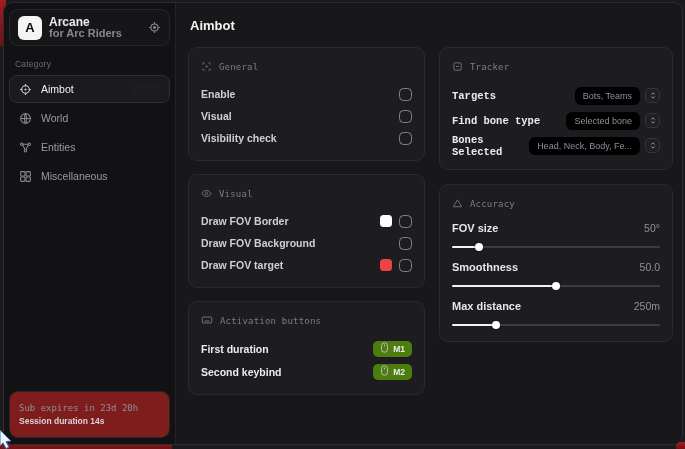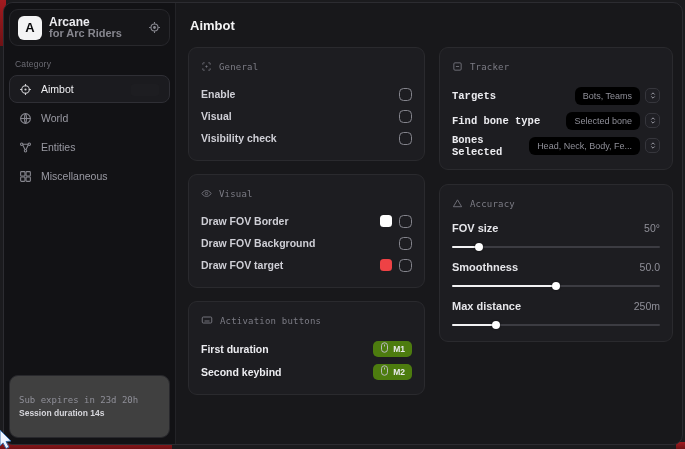--- a/index.html
+++ b/index.html
@@ -29,21 +29,21 @@
   .category-label { font-size:8.5px; color:#6c6c74; margin:13px 0 6px 11px; letter-spacing:.2px; }
   .nav { display:flex; flex-direction:column; gap:1px; padding:0 5px; }
   .nav-item { height:28px; display:flex; align-items:center; gap:9px; padding:0 9px; border-radius:8px;
     color:#9a9aa3; font-size:10.5px; border:1px solid transparent; cursor:default; position:relative; }
   .nav-item.selected { background:#1b1b1f; border-color:#2f2f35; color:#f0f0f3; }
   .nav-item .nav-icon { display:flex; color:inherit; opacity:.85; }
   .hint-badge { position:absolute; right:10px; top:8px; width:28px; height:12px; border-radius:3px;
     background:#1f1f23; opacity:.55; }
 
   .sidebar-spacer { flex:1; }
-  .sub-card { margin:0 5px 6px 5px; border:1px solid #28282c; background:#404040; border-radius:9px; padding:18px 9px; }
+  .sub-card { margin:0 5px 6px 5px; border:1px solid #28282c; background:#7f1d1d; border-radius:9px; padding:10px 9px; }
   .sub-line1 { font-family:"DejaVu Sans Mono", monospace; font-size:9px; color:#8f8f98; line-height:13px; white-space:nowrap; }
   .sub-line2 { font-size:8.5px; font-weight:bold; color:#d6d6db; line-height:12px; }
 
   
   .main { flex:1; padding:12px 13px 0 12px; }
   .page-title { font-size:13px; font-weight:bold; color:#f4f4f5; margin:3px 0 14px 2px; }
   .columns { display:flex; gap:14px; align-items:flex-start; }
   .col-left { width:237px; display:flex; flex-direction:column; gap:13px; }
   .col-right { width:234px; display:flex; flex-direction:column; gap:14px; }
 

